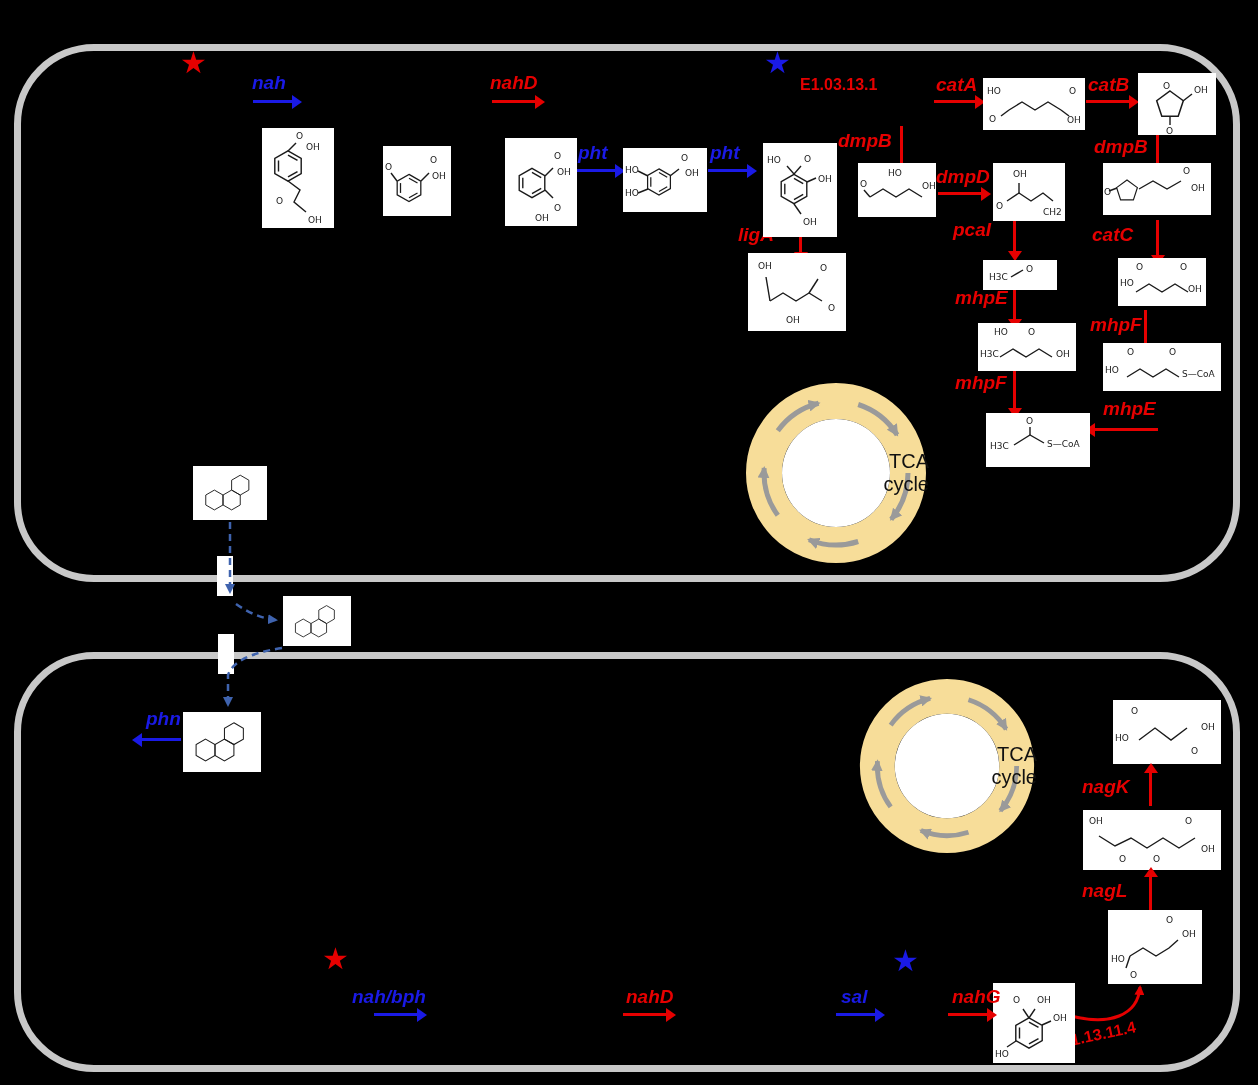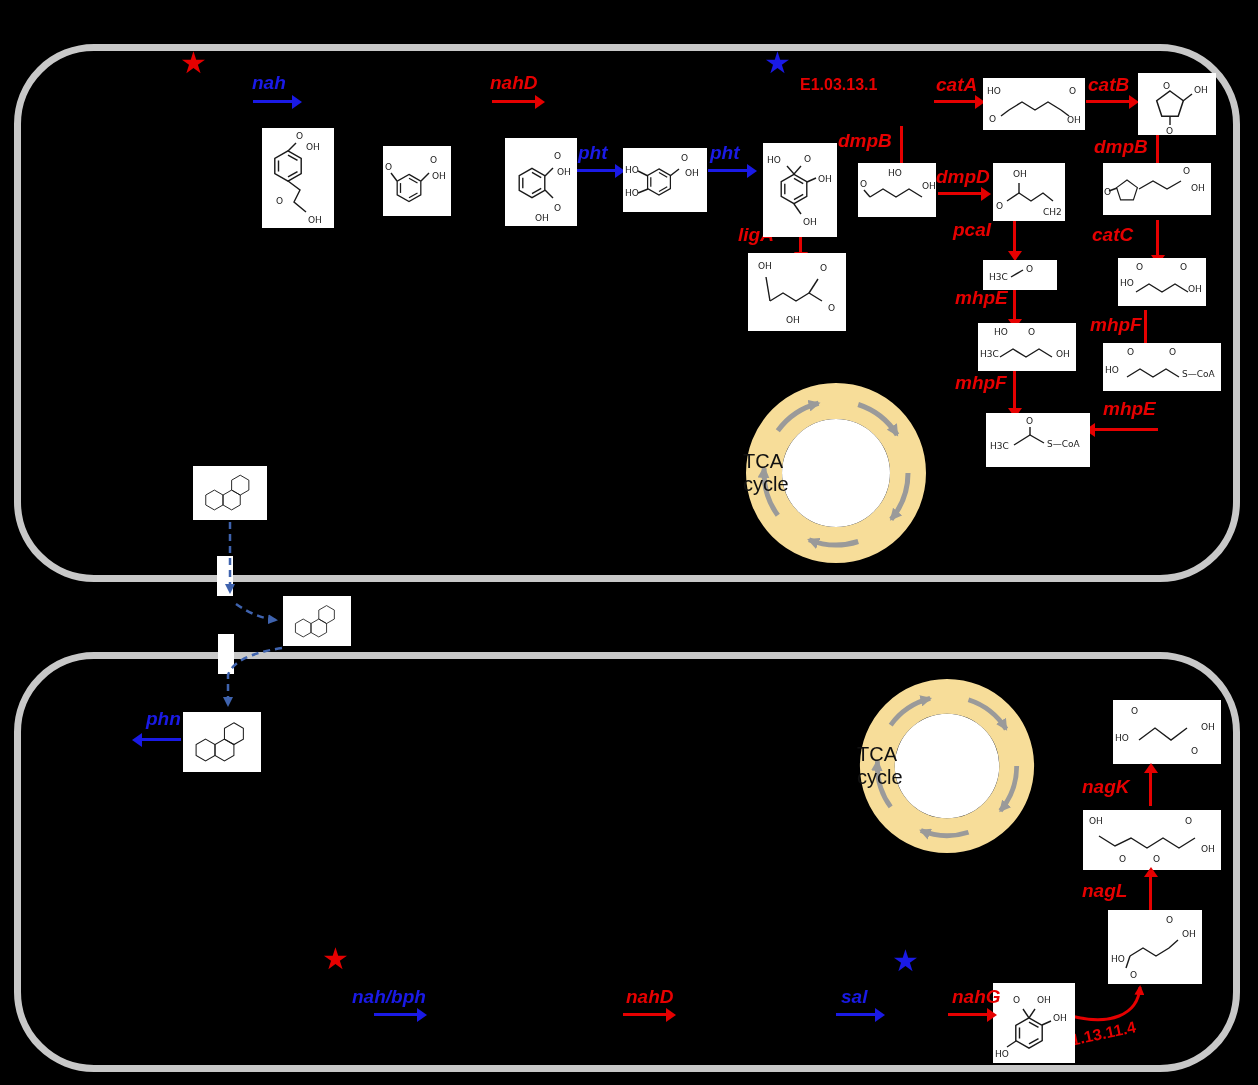--- a/index.html
+++ b/index.html
@@ -21,21 +21,21 @@
      border-left:10px solid currentColor;border-top:7px solid transparent;border-bottom:7px solid transparent;}
   .arr.h.left::before{content:"";position:absolute;left:-9px;top:-5.5px;
      border-right:10px solid currentColor;border-top:7px solid transparent;border-bottom:7px solid transparent;}
   .arr.v{width:3px;}
   .arr.v.down::after{content:"";position:absolute;bottom:-9px;left:-5.5px;
      border-top:10px solid currentColor;border-left:7px solid transparent;border-right:7px solid transparent;}
   .arr.v.up::before{content:"";position:absolute;top:-9px;left:-5.5px;
      border-bottom:10px solid currentColor;border-left:7px solid transparent;border-right:7px solid transparent;}
   .tca{position:absolute;}
   .tca svg{display:block;width:100%;height:100%;}
-  .tca-label{position:absolute;inset:0;display:flex;flex-direction:column;align-items:flex-start;
+  .tca-label{position:absolute;inset:0;display:flex;flex-direction:column;align-items:flex-end;
      justify-content:center;color:#111;font-size:20px;line-height:1.15;}
   .transporter{position:absolute;width:16px;height:40px;background:#fff;}
   .overlay{position:absolute;pointer-events:none;}
   .mk-gray{fill:var(--tca-arrow);} .mk-red{fill:var(--red);} .mk-blue{fill:var(--dash-blue);}
 </style>
 </head>
 <body>
 
 <svg width="0" height="0" style="position:absolute" aria-hidden="true">
   <defs>

